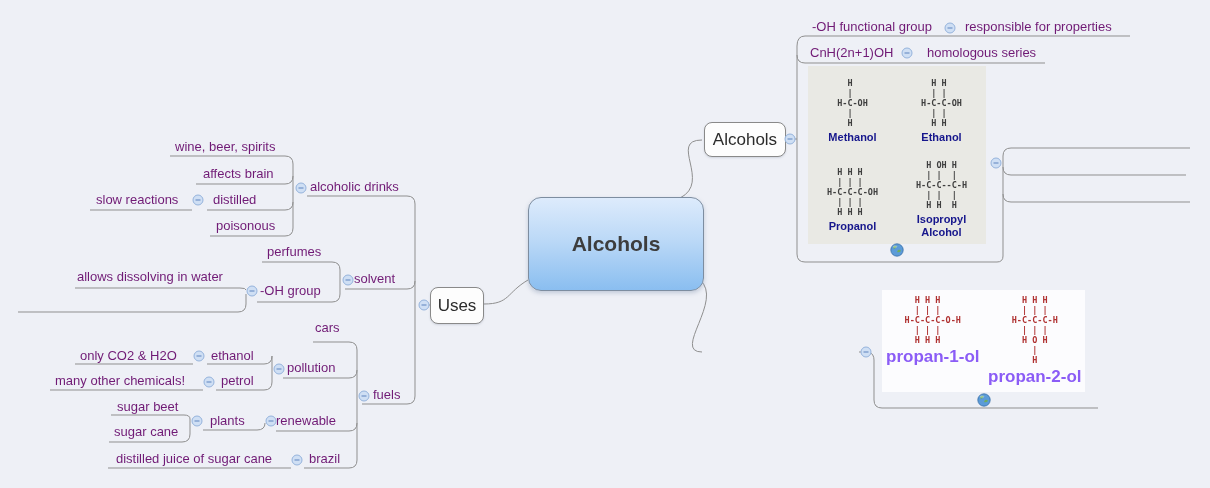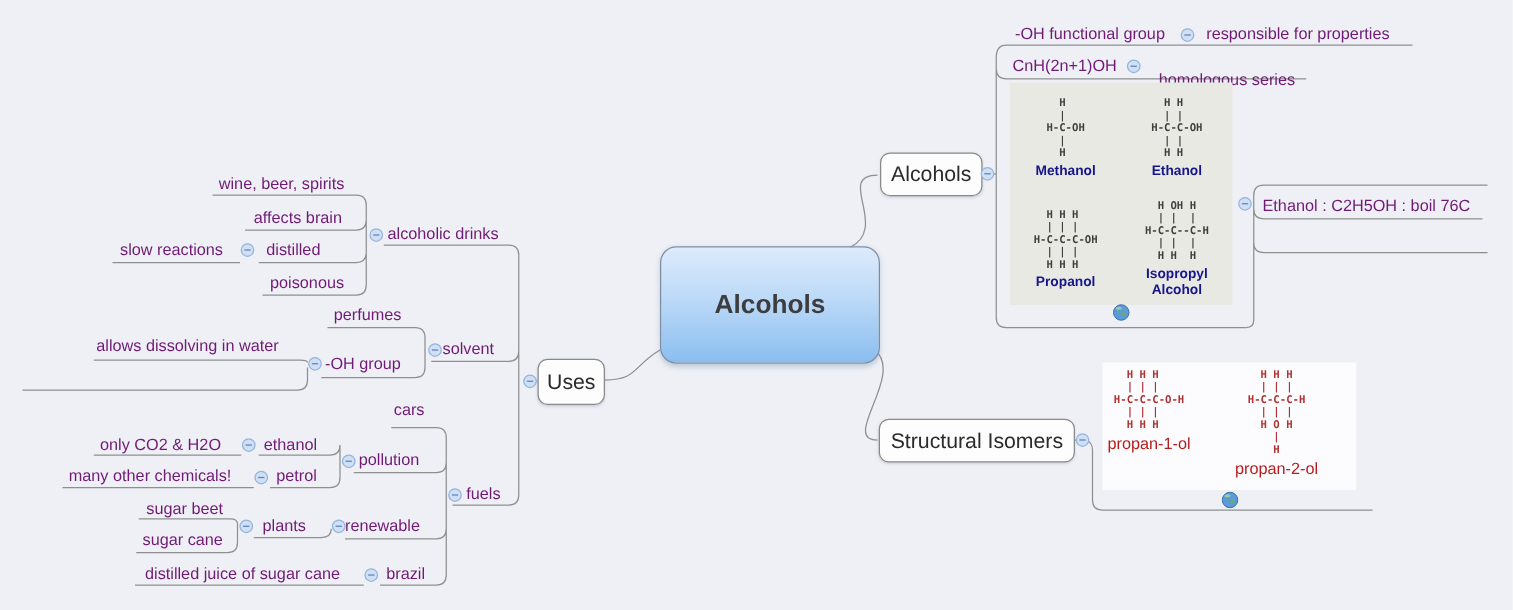--- a/index.html
+++ b/index.html
@@ -23,21 +23,21 @@
   .collapse::after{content:"";position:absolute;left:2px;right:2px;top:4px;height:1px;background:#5f83bd;}
 
   .img-node{position:absolute;}
   .img1{background:#e9e9e4;display:grid;grid-template-columns:1fr 1fr;grid-template-rows:1fr 1fr;}
   .img1 .cell{display:flex;flex-direction:column;align-items:center;justify-content:center;gap:3px;}
   .img2{background:#fcfcfe;}
   pre.struct{margin:0;font-family:"DejaVu Sans Mono",monospace;font-size:8.5px;line-height:1.18;
        font-weight:bold;color:#3f3f3f;}
   pre.struct.red{color:#b03232;}
   .chem-label{color:#16168c;font-weight:bold;font-size:11px;text-align:center;white-space:pre-line;line-height:1.15;}
-  .iso-label{color:#b91c1c;font-weight:normal;font-size:13px;}
+  .iso-label{color:#8b5cf6;font-weight:bold;font-size:17px;}
   .iso-block{position:absolute;display:flex;flex-direction:column;align-items:center;gap:2px;}
   .globe{position:absolute;width:14px;height:14px;}
 </style>
 </head>
 <body>
 
 <div id="canvas">
 
   <svg class="links" width="1210" height="488">
     <path d="M680,198 C712,182 668,140 702,140 M528,280 C506,293 510,304 484,304 M700,280 C724,300 672,352 702,352"></path>
@@ -50,28 +50,26 @@
     <path d="M357,350 V460 M357,350 Q357,342 349,342 H313 M357,370 Q357,378 349,378 H283 M357,423 Q357,431 349,431 H276 M357,460 Q357,468 349,468 H304"></path>
     <path d="M272,356 V382 M272,356 Q272,364 264,364 H207 M272,382 Q272,390 264,390 H216 M193,364 H75 M203,390 H50"></path>
     <path d="M265,423 Q265,430 257,430 H203 M190,419 V434 M190,419 Q190,415 184,415 H111 M190,434 Q190,442 182,442 H109 M291,468 H108"></path>
   </svg>
 
   <div class="box central" style="left:528px;top:197px;width:174px;height:92px;">
     <div>Alcohols</div>
   </div>
 
   <div class="box" style="left:704px;top:122px;width:80px;height:33px;">Alcohols</div>
-  <div class="box" style="left:703px;top:335px;width:155px;height:33px;">Structural Isomers</div>
   <div class="box" style="left:430px;top:287px;width:52px;height:35px;">Uses</div>
 
   <div class="lt" style="left:812px;top:19px;">-OH functional group</div>
   <div class="lt" style="left:965px;top:19px;">responsible for properties</div>
   <div class="lt" style="left:810px;top:45px;">CnH(2n+1)OH</div>
-  <div class="lt" style="left:927px;top:56px;text-align:right;">homologous series</div>
-  <div class="lt" style="left:1010px;top:157px;">Ethanol : C2H5OH : boil 76C</div>
+  <div class="lt" style="left:927px;top:45px;text-align:right;">homologous series</div>
 
   <div class="img-node img1" style="left:808px;top:66px;width:178px;height:178px;">
     <div class="cell">
       <pre class="struct">  H
   |
 H-C-OH
   |
   H</pre>
       <div class="chem-label">Methanol</div>
     </div>

